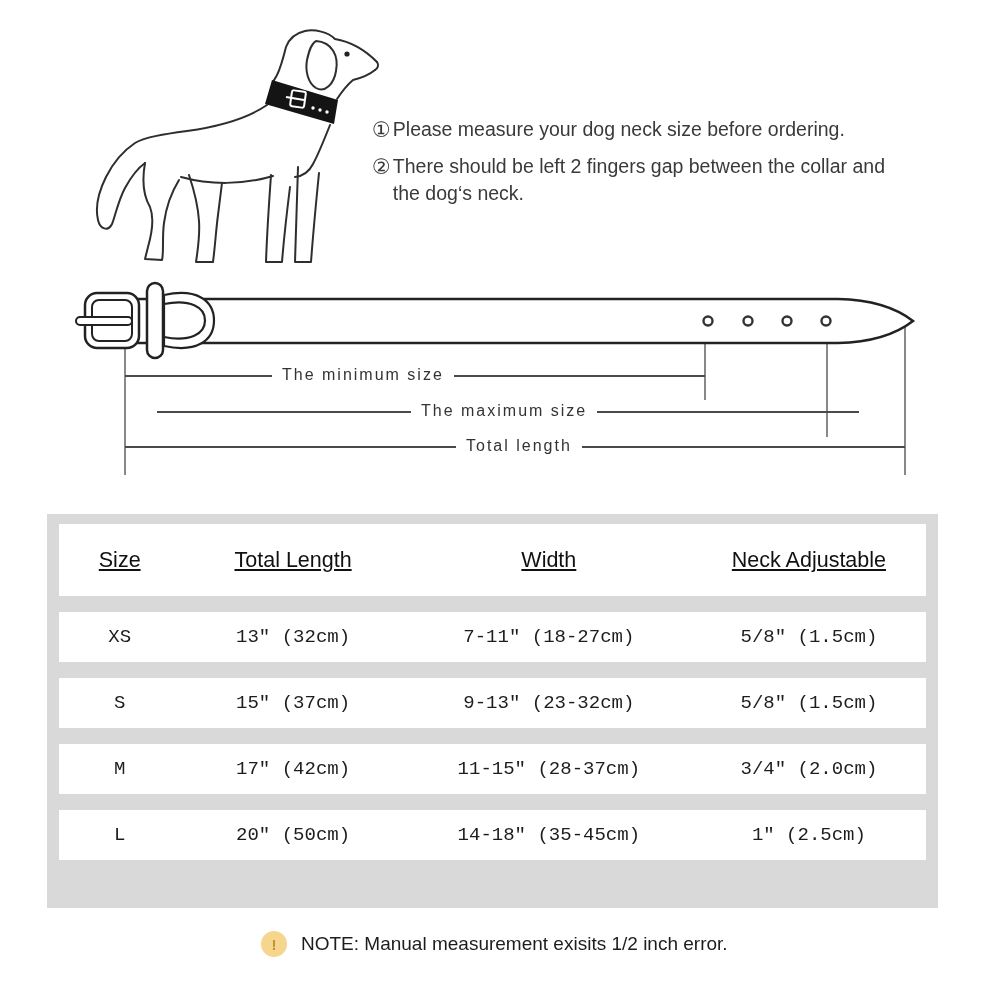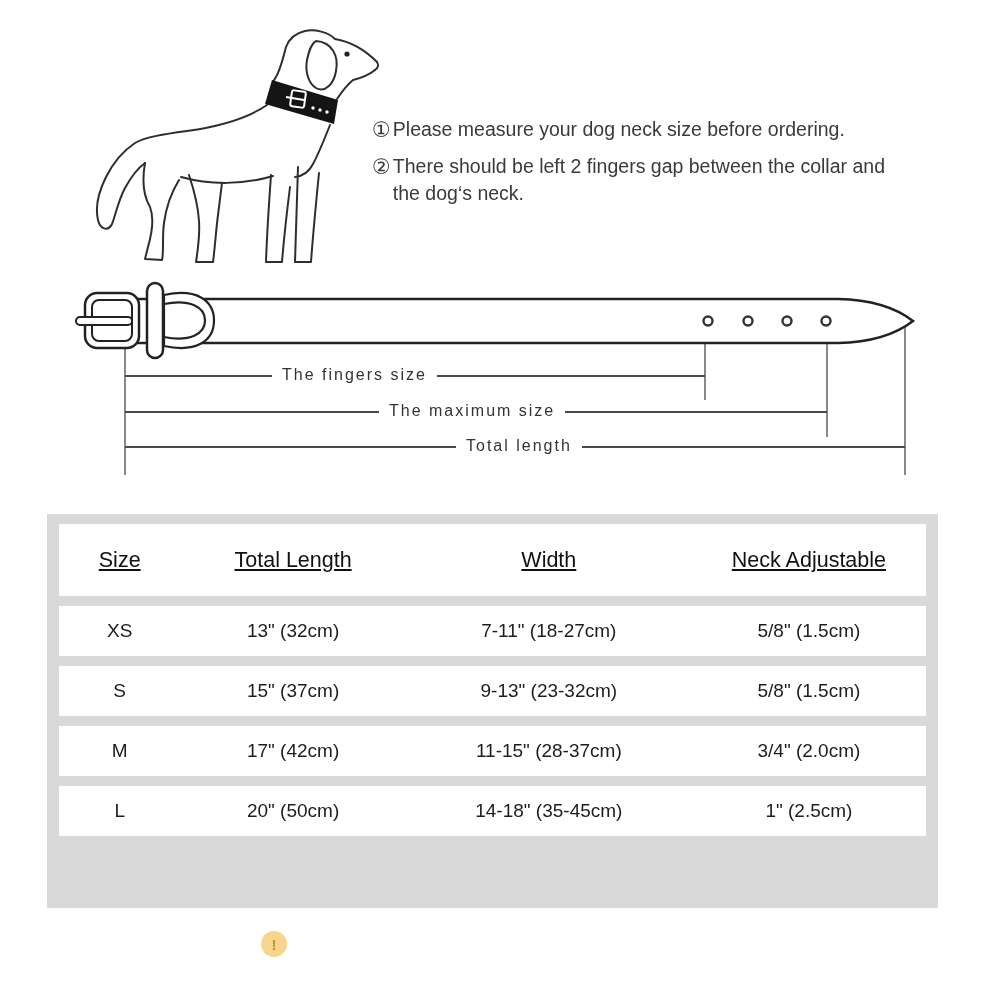--- a/index.html
+++ b/index.html
@@ -17,32 +17,32 @@
   .inst-text{font-size:19.5px;line-height:27px;max-width:520px;}
   
   .collar{position:absolute;left:0;top:280px;width:1000px;height:200px;}
   
   .ann{position:absolute;display:flex;align-items:center;height:18px;}
   .ann-line{height:1.5px;background:#4a4a4a;}
   .ann-line.grow{flex:1;}
   .ann-label{font-size:16px;letter-spacing:2px;font-weight:500;color:#333333;
              white-space:nowrap;padding:0 10px;transform:translateY(-1px);}
   .ann-min{left:125px;top:367px;width:580px;}
-  .ann-max{left:125px;top:403px;width:702px;}
+  .ann-max{left:125px;top:403px;width:702px;padding-left:32px;}
   .ann-total{left:125px;top:438px;width:780px;}
   .ann-min .fixed{width:147px;}
   .ann-max .fixed{width:254px;}
   .ann-total .fixed{width:331px;}
   
   .size-table{position:absolute;left:47px;top:514px;width:891px;height:394px;
               background:#d9d9d9;padding:10px 12px 12px 12px;box-sizing:border-box;}
   .t-header,.t-row{display:grid;grid-template-columns:14% 26% 33% 27%;background:#ffffff;
                    align-items:center;text-align:center;}
   .t-header{height:72px;}
-  .t-row{height:50px;margin-top:10px;}
+  .t-row{height:50px;margin-top:16px;font-family:Liberation Mono, monospace;}
   .th{font-size:21.5px;font-weight:500;color:#111111;text-decoration:underline;}
   .td{font-size:19px;color:#1d1d1d;}
   
   .note{position:absolute;left:261px;top:931px;display:flex;align-items:center;}
   .note-icon{width:26px;height:26px;border-radius:50%;background:#f5d68c;
              display:flex;align-items:center;justify-content:center;flex:0 0 auto;}
   .note-mark{color:#bd8f3f;font-size:15px;font-weight:bold;line-height:1;}
   .note-text{font-size:19px;color:#1d1d1d;margin-left:14px;white-space:nowrap;}
 </style>
 </head>
@@ -126,21 +126,21 @@
     <g fill="#ffffff" stroke="#333333" stroke-width="2.4">
       <circle cx="708" cy="41" r="4.5"></circle>
       <circle cx="748" cy="41" r="4.5"></circle>
       <circle cx="787" cy="41" r="4.5"></circle>
       <circle cx="826" cy="41" r="4.5"></circle>
     </g>
   </svg>
 
   <div class="ann ann-min">
     <div class="ann-line fixed"></div>
-    <span class="ann-label">The fingers size</span>
+    <span class="ann-label">The minimum size</span>
     <div class="ann-line grow"></div>
   </div>
   <div class="ann ann-max">
     <div class="ann-line fixed"></div>
     <span class="ann-label">The maximum size</span>
     <div class="ann-line grow"></div>
   </div>
   <div class="ann ann-total">
     <div class="ann-line fixed"></div>
     <span class="ann-label">Total length</span>
@@ -177,15 +177,16 @@
       <div class="td">20" (50cm)</div>
       <div class="td">14-18" (35-45cm)</div>
       <div class="td">1" (2.5cm)</div>
     </div>
   </div>
 
   <div class="note">
     <div class="note-icon">
       <span class="note-mark">!</span>
     </div>
+    <div class="note-text">NOTE: Manual measurement exisits 1/2 inch error.</div>
   </div>
 
 </div>
 
 </body></html>

